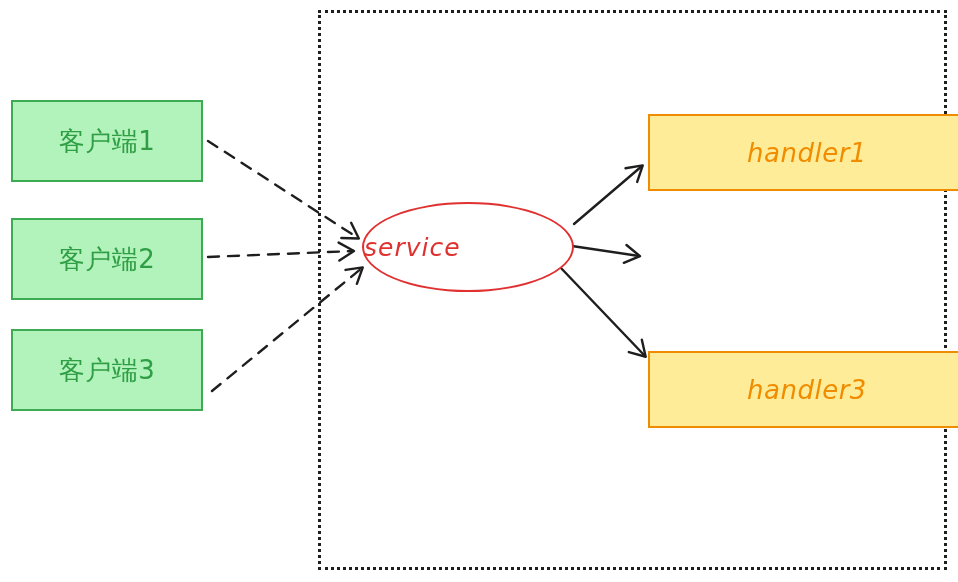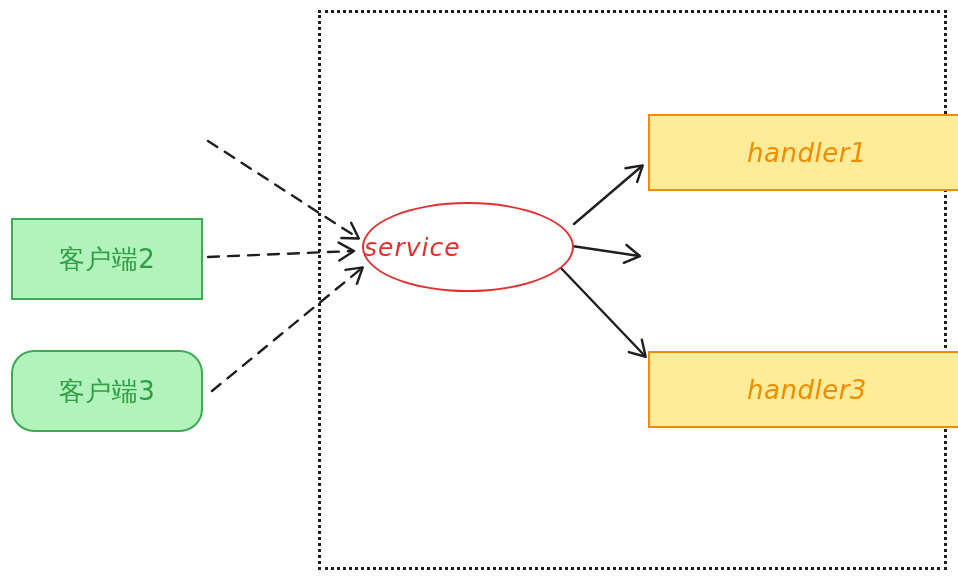--- a/index.html
+++ b/index.html
@@ -39,21 +39,21 @@
   .client {
     left: 11px;
     width: 192px;
     height: 82px;
     background: var(--client-fill, #b2f2bb);
     border: 2.5px solid var(--client-stroke, #3cab54);
     color: var(--client-text, #2f9e44);
   }
   .client-1 { top: 100px; }
   .client-2 { top: 218px; }
-  .client-3 { top: 350px; border-radius: 23px; }
+  .client-3 { top: 329px; }
   .handler {
     left: 648px;
     width: 318px;
     height: 77px;
     background: var(--handler-fill, #ffec99);
     border: 2.5px solid var(--handler-stroke, #f08c00);
     color: var(--handler-stroke, #f08c00);
     font-style: italic;
   }
   .handler-1 { top: 114px; }
@@ -92,20 +92,23 @@
       <line x1="208" y1="257" x2="353" y2="251" stroke-dasharray="11 9" marker-end="url(#vhead)"></line>
       <line x1="212" y1="391" x2="362" y2="268" stroke-dasharray="11 9" marker-end="url(#vhead)"></line>
       <line x1="574" y1="224" x2="642" y2="166" marker-end="url(#vhead)"></line>
       <line x1="572" y1="246" x2="639" y2="256" marker-end="url(#vhead)"></line>
       <line x1="560" y1="267" x2="645" y2="356" marker-end="url(#vhead)"></line>
     </g>
   </svg>
 
   <div class="boundary"></div>
 
+  <div class="node client client-1">
+    <span class="label">客户端1</span>
+  </div>
   <div class="node client client-2">
     <span class="label">客户端2</span>
   </div>
   <div class="node client client-3">
     <span class="label">客户端3</span>
   </div>
 
   <div class="service-ellipse">
     <span class="label">service</span>
   </div>

